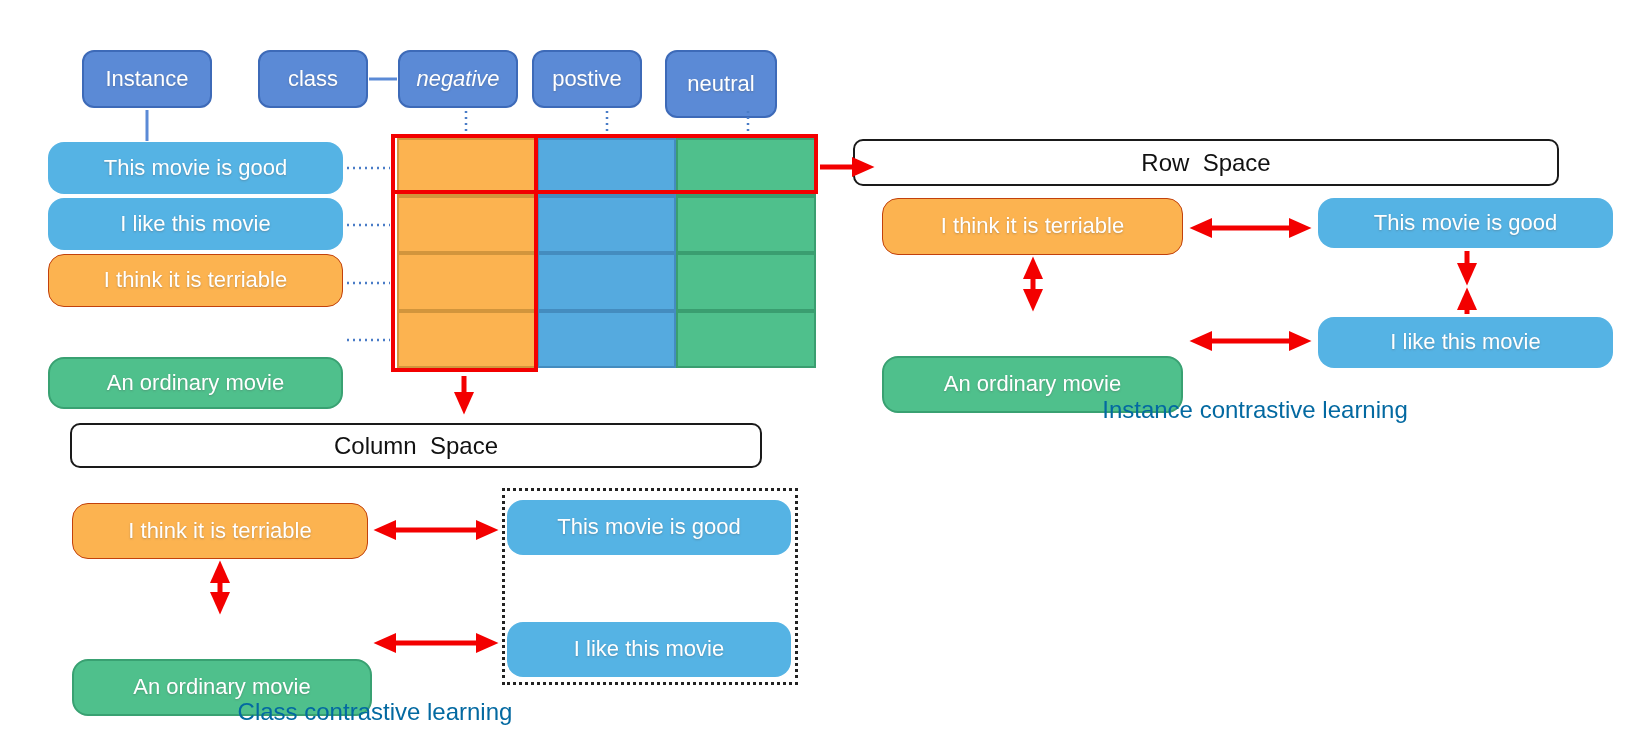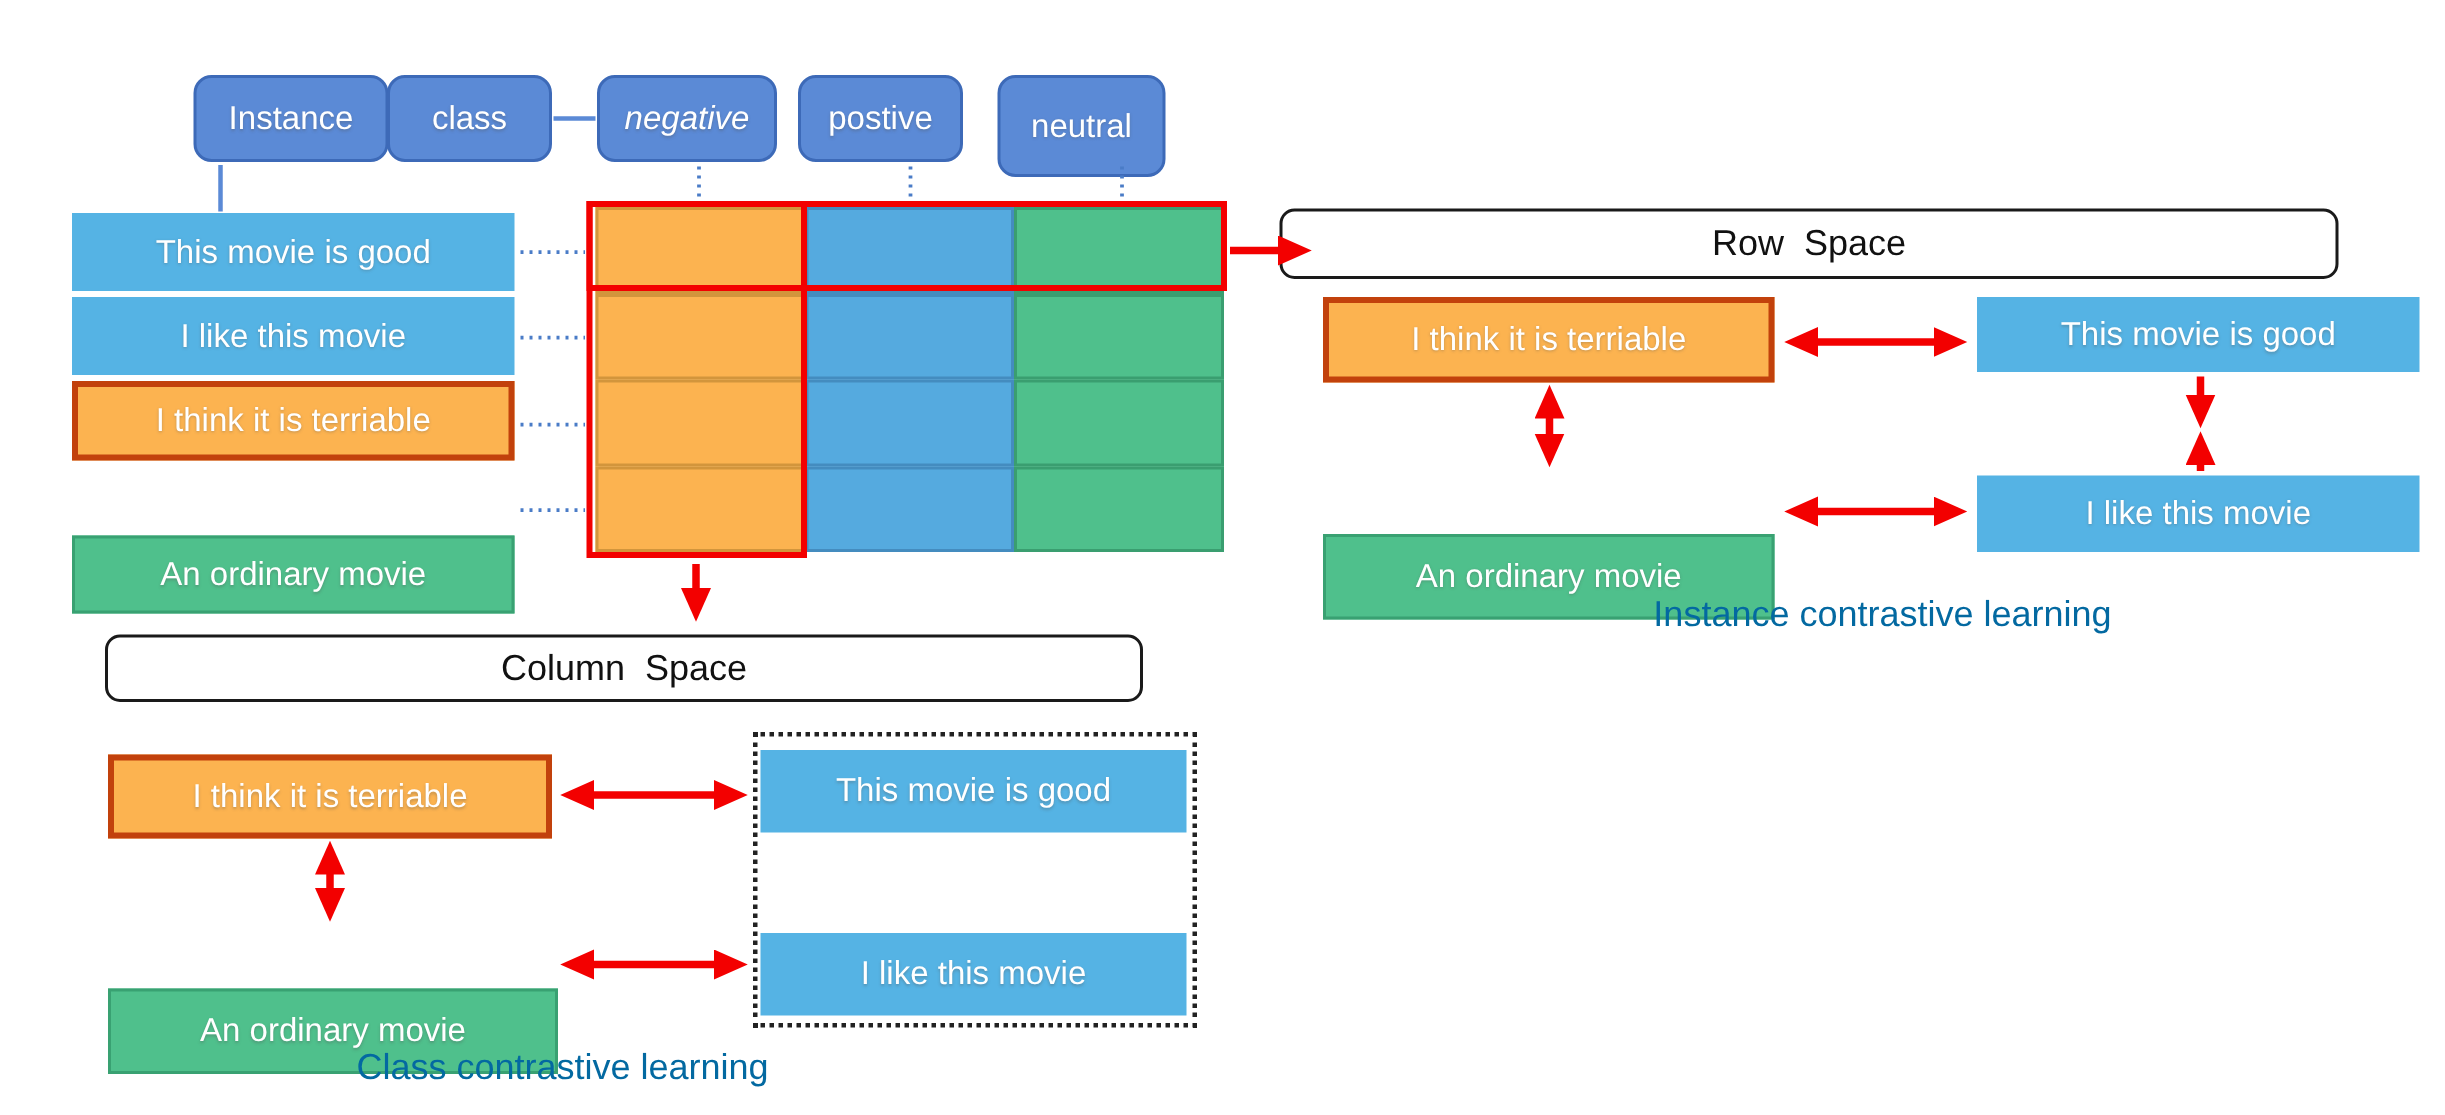--- a/index.html
+++ b/index.html
@@ -2,27 +2,27 @@
 <html><head>
 <meta charset="utf-8">
 <style>
   html,body{margin:0;padding:0;background:#fff;}
   #canvas{
     position:relative;width:1630px;height:743px;background:#ffffff;
     font-family:"Liberation Sans",sans-serif;overflow:hidden;
   }
   
   .bx{
-    position:absolute;border-radius:0;display:flex;align-items:center;justify-content:center;
+    position:absolute;border-radius:16px;display:flex;align-items:center;justify-content:center;
     color:#fff;font-size:22px;line-height:1.1;text-shadow:0 1px 2px rgba(80,80,80,.35);
     box-sizing:border-box;text-align:center;
   }
   .classblue{background:#5b8ad6;border:2px solid #3d6ab8;border-radius:12px;}
   .sky{background:#55b3e4;}
-  .orange{background:#fcb350;border:4px solid #c2410c;}
+  .orange{background:#fcb350;border:1px solid #c2410c;}
   .green{background:#4fc08c;border:2px solid #39a172;margin-top:44px;}
   
   .space-box{
     position:absolute;background:#fff;border:2.5px solid #1a1a1a;border-radius:10px;
     display:flex;align-items:center;justify-content:center;
     font-size:24px;color:#111;box-sizing:border-box;
   }
   .space-box span{white-space:pre;}
   
   #class-matrix{
@@ -35,21 +35,21 @@
   
   .dotted-rect{position:absolute;border:3px dotted #222;box-sizing:border-box;background:transparent;}
   .caption{position:absolute;color:#0369a1;font-size:24px;text-align:center;}
   svg.overlay{position:absolute;left:0;top:0;pointer-events:none;}
 </style>
 </head>
 <body>
 
 <div id="canvas">
 
-  <div class="bx classblue" style="left:82px;top:50px;width:130px;height:58px;margin-left:47px;">
+  <div class="bx classblue" style="left:82px;top:50px;width:130px;height:58px;">
     <span>Instance</span>
   </div>
   <div class="bx classblue" style="left:258px;top:50px;width:110px;height:58px;">
     <span>class</span>
   </div>
   <div class="bx classblue" style="left:398px;top:50px;width:120px;height:58px;font-style:italic;">
     <span>negative</span>
   </div>
   <div class="bx classblue" style="left:532px;top:50px;width:110px;height:58px;">
     <span>postive</span>

